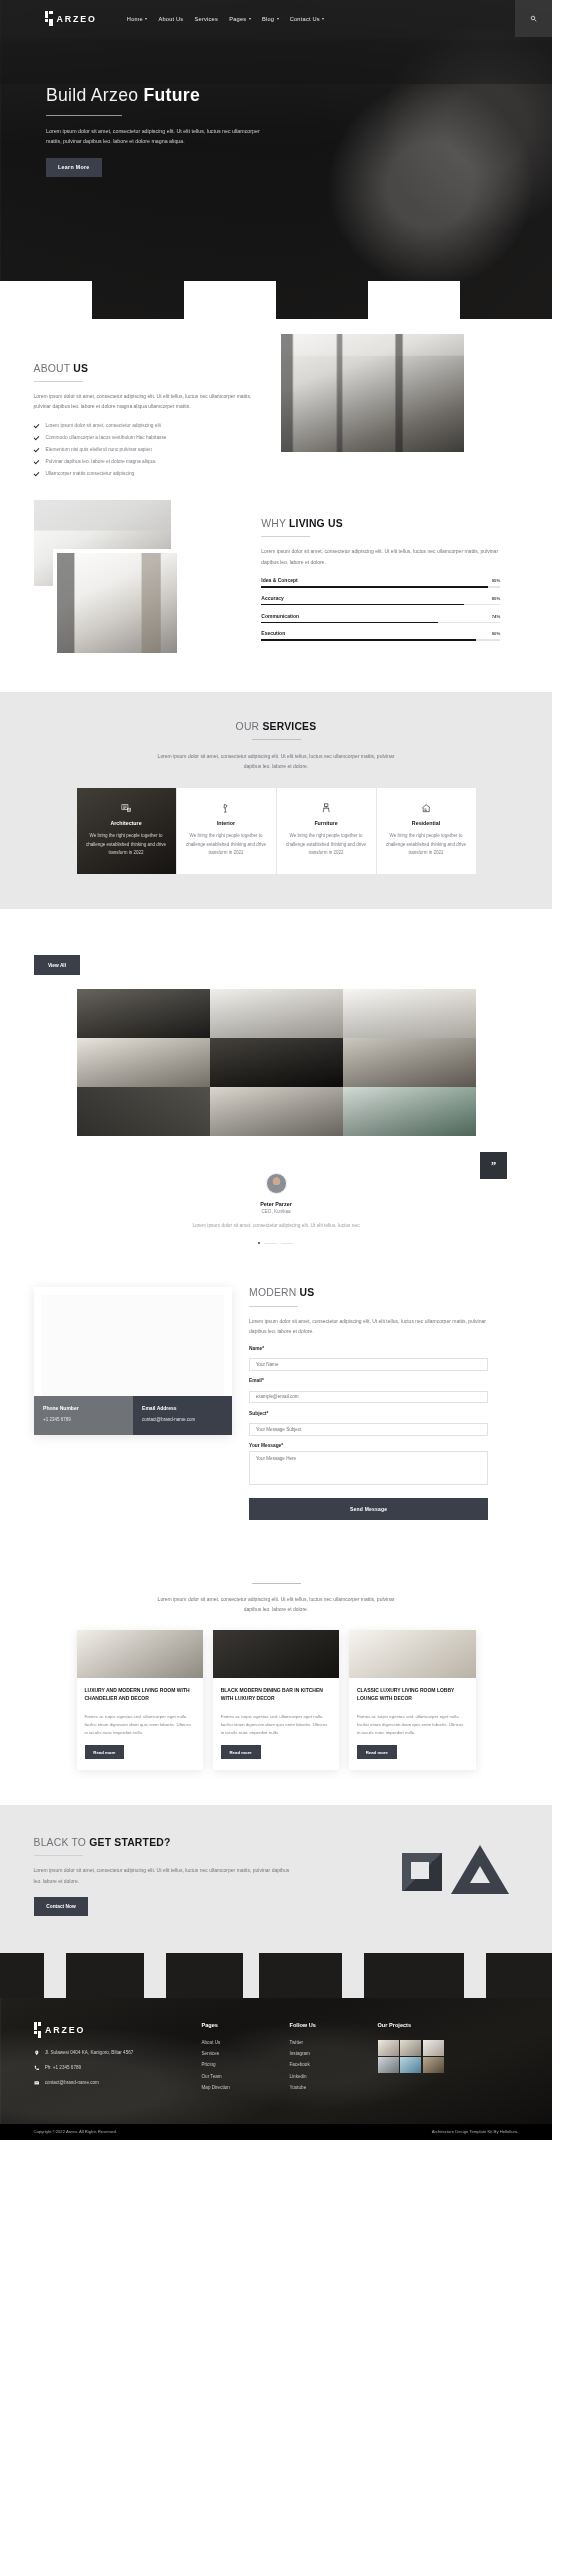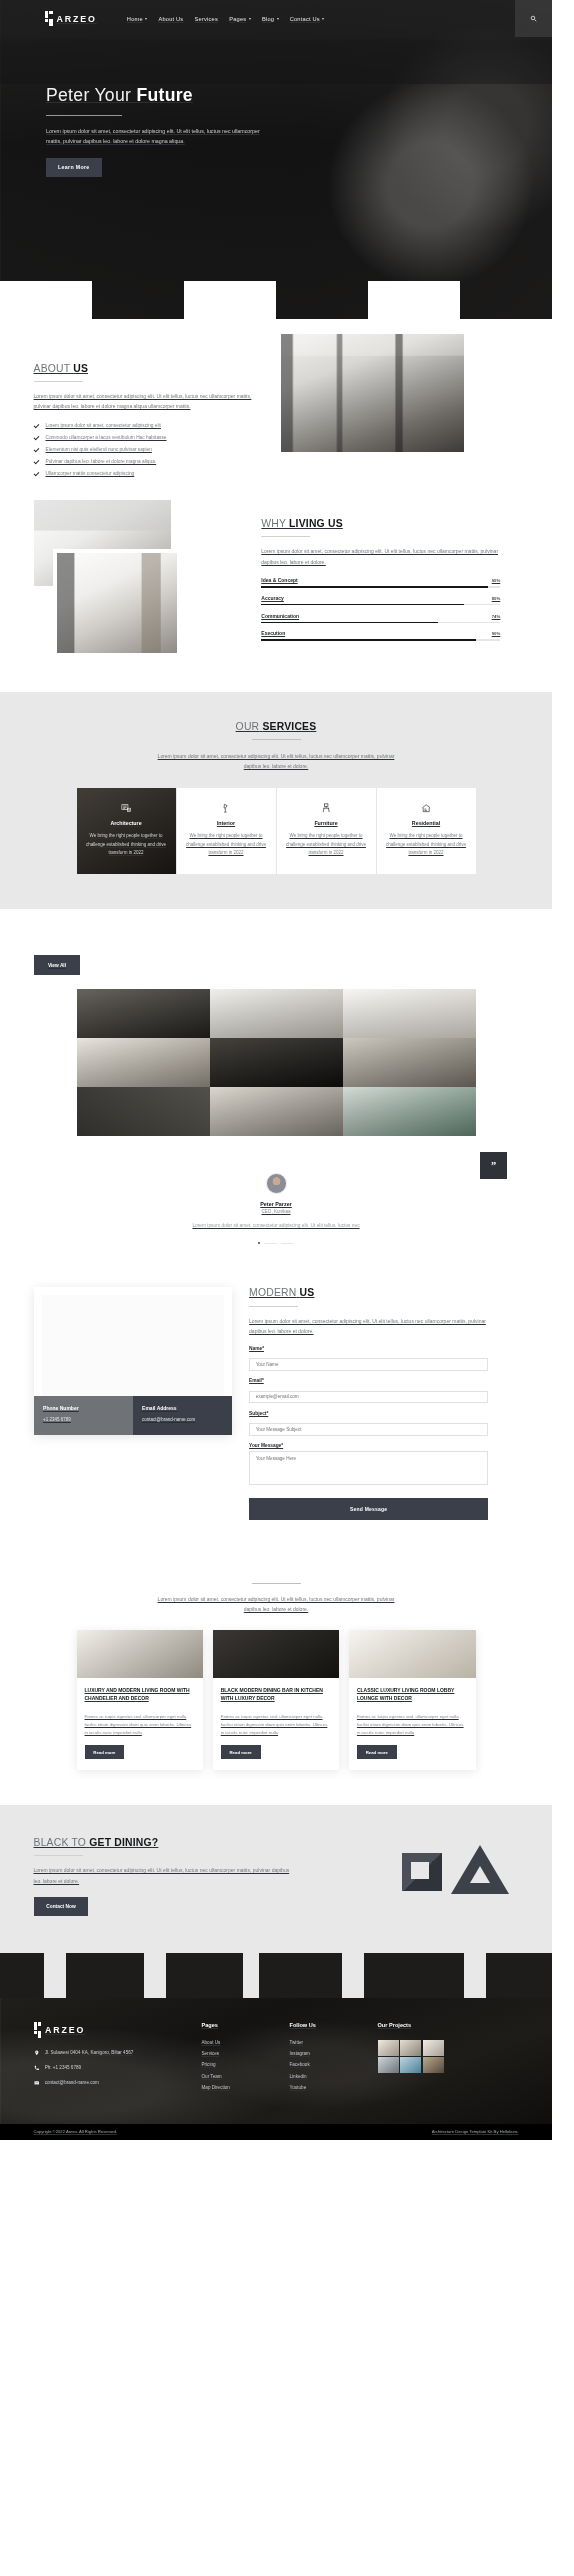--- a/index.html
+++ b/index.html
@@ -1,21 +1,21 @@
 <!DOCTYPE html>
 <html style="font-size:12.8px"><head>
 <meta charset="utf-8">
 <style>
   * { margin:0; padding:0; box-sizing:border-box; }
   body {
     width:574px; background:#fff;
     font-family:"Liberation Sans", sans-serif;
     color:#2b2f36; -webkit-font-smoothing:antialiased;
   }
-  .wrap { width:552px; position:relative; overflow:hidden;text-decoration:underline; }
+  .wrap { width:552px; position:relative; overflow:hidden; }
 
   
   .hero {
     position:relative; height:319px; overflow:hidden;
     background:
       linear-gradient(115deg,#2e2b28 0%,#3d3a36 22%,#1b1a19 45%,#26241f 66%,#514c45 85%,#6b665f 100%);
   }
   .hero-photo{
     position:absolute; inset:0;
     background:
@@ -346,21 +346,21 @@
       <div class="nav-search">
         <svg viewBox="0 0 24 24" fill="none" stroke="#fff" stroke-width="2.4">
             <circle cx="10" cy="10" r="6"></circle>
             <line x1="15" y1="15" x2="21" y2="21"></line>
           </svg>
       </div>
     </nav>
 
     <div class="hero-body">
       <h1 class="hero-title">
-        <span>Peter Your</span>
+        <span>Build Arzeo</span>
         <b>Future</b>
       </h1>
       <div class="hero-rule"></div>
       <p class="hero-sub">Lorem ipsum dolor sit amet, consectetur adipiscing elit. Ut elit tellus, luctus nec ullamcorper mattis, pulvinar dapibus leo. labore et dolore magna aliqua.</p>
       <button class="btn">Learn More</button>
     </div>
 
     <div class="hero-thumbs">
       <span></span>
       <span></span>
@@ -623,21 +623,21 @@
         </div>
       </article>
     </div>
   </section>
 
   <section class="cta">
     <div class="cta-inner">
       <div class="cta-left">
         <h2 class="sec-title">
           <span>BLACK TO</span>
-          <b>GET DINING?</b>
+          <b>GET STARTED?</b>
         </h2>
         <div class="title-rule"></div>
         <p class="body-text">Lorem ipsum dolor sit amet, consectetur adipiscing elit. Ut elit tellus, luctus nec ullamcorper mattis, pulvinar dapibus leo. labore et dolore.</p>
         <button class="cta-btn">Contact Now</button>
       </div>
       <div class="cta-art">
         <span class="cube"></span>
         <span class="tri"></span>
         <span class="tri-in"></span>
       </div>

